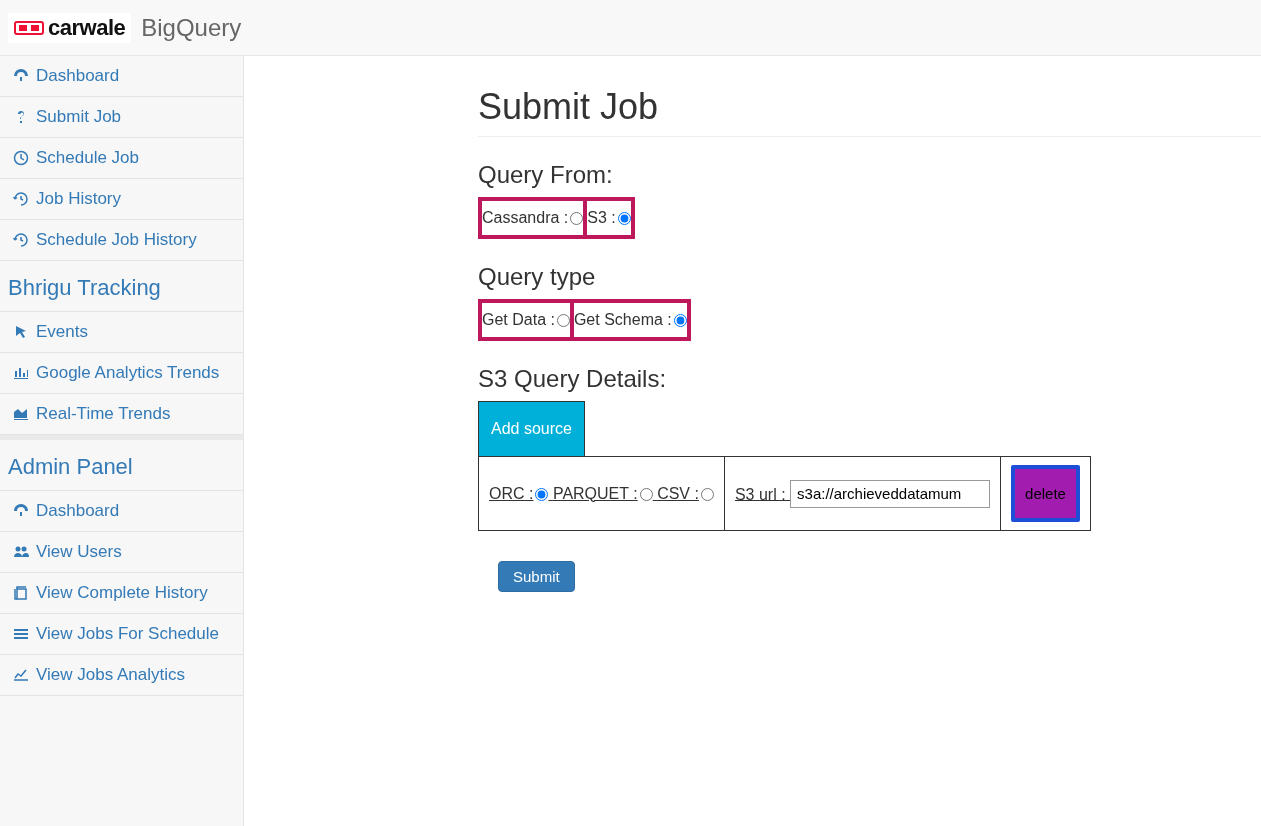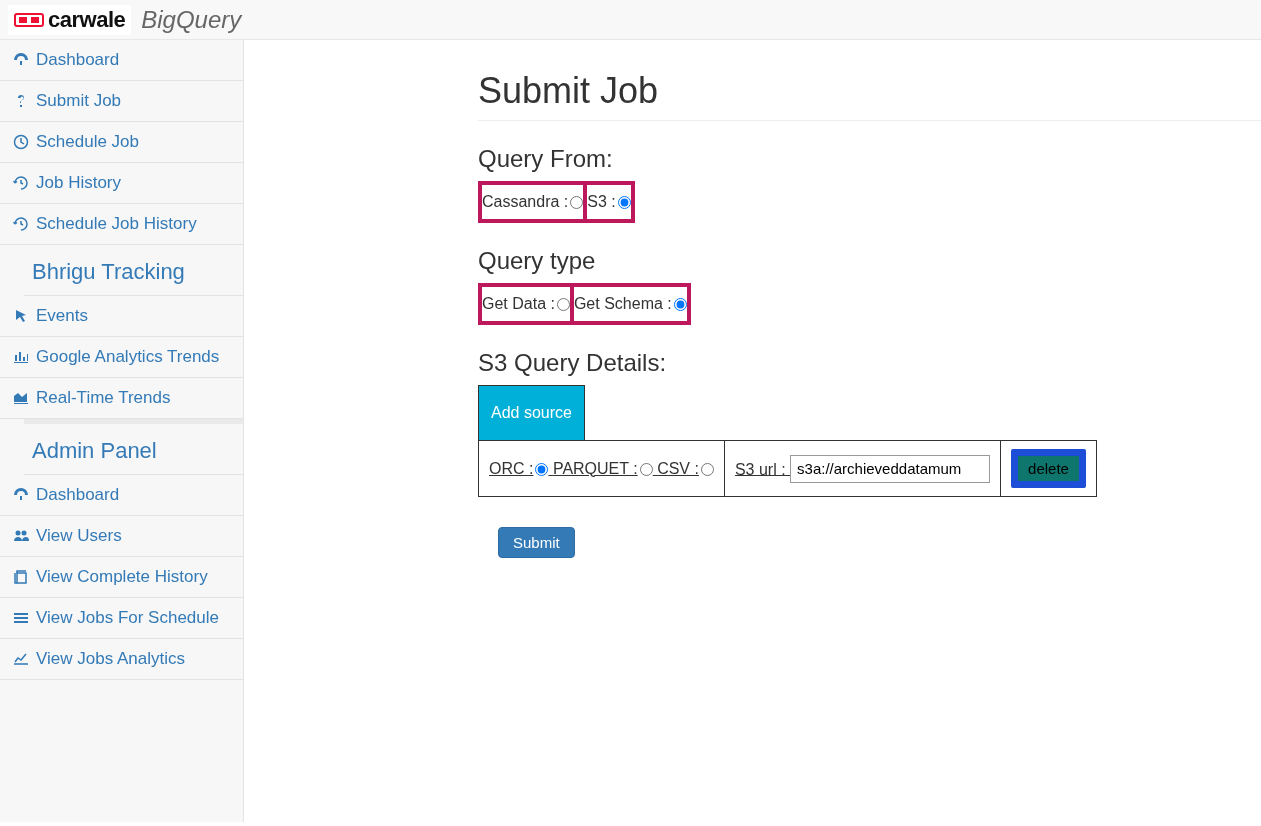--- a/index.html
+++ b/index.html
@@ -1,39 +1,39 @@
 <!DOCTYPE html>
 <html><head>
 <meta charset="utf-8">
 <style>
   * { box-sizing: border-box; margin:0; padding:0; }
   body { font-family: "Segoe UI", Arial, sans-serif; background:#fff; color:#333; font-size:16px; }
   .topbar {
-    height:40px; background:#f8f8f8; border-bottom:1px solid #e7e7e7;
+    height:56px; background:#f8f8f8; border-bottom:1px solid #e7e7e7;
     display:flex; align-items:center; padding-left:8px;
   }
   .logo-box { background:#fff; padding:2px 6px; display:flex; align-items:center; gap:4px;}
   .logo-icon { width:30px; height:18px; display:inline-block;}
   .logo-text { font-size:22px; font-weight:700; color:#111; letter-spacing:-0.5px;}
-  .app-title { font-size:24px; color:#666; margin-left:10px; font-weight:300;font-style:italic;}
+  .app-title { font-size:24px; color:#666; margin-left:10px; font-weight:300;}
   .layout { display:flex; }
   .sidebar {
     width:244px; background:#f7f7f7; border-right:1px solid #e3e3e3;
     min-height:782px;
   }
   .nav-list { list-style:none; }
   .nav-item {
     padding:10px 12px; border-bottom:1px solid #e3e3e3;
     color:#337ab7; cursor:pointer; display:flex; align-items:center; gap:6px;
     font-size:17px;
   }
   .nav-icon { width:18px; display:inline-flex; justify-content:center; color:#337ab7;}
   .section-header {
     padding:14px 10px 10px 8px; color:#337ab7; font-size:22px; font-weight:400;
-    border-top:5px solid #eaeaea; border-bottom:1px solid #e3e3e3;margin-left:24px;
+    border-top:5px solid #eaeaea; border-bottom:1px solid #e3e3e3;
   }
   .section-header:first-of-type{border-top:none;}
   .content { flex:1; padding:30px 0 0 0; }
   .content-inner{ max-width:800px; margin-left:234px;}
   h1.page-title {
     font-size:36px; font-weight:400; color:#333; margin-bottom:10px;
     padding-bottom:8px; border-bottom:1px solid #eee;
   }
   h3.section-label { font-size:24px; font-weight:400; margin-top:24px; margin-bottom:8px;}
   .opt-table { border-collapse:collapse; }
@@ -41,21 +41,21 @@
   .add-source-btn {
     background:#00b0d8; color:#fff; border:1px solid #333; border-bottom:none;
     padding:18px 12px; font-size:16px; cursor:pointer; display:inline-block;
   }
   .src-table { border-collapse:collapse;text-decoration:underline;}
   .src-table td{ border:1px solid #333; padding:8px 10px; font-size:16px;}
   input[type=text]{
     border:1px solid #999; padding:3px 6px; font-size:15px; width:200px; height:28px;
   }
   .del-btn{
-    background:#0f766e; border:7px solid #1d4ed8; padding:4px 10px; font-size:15px; cursor:pointer;
+    background:#a21caf; border:4px solid #1d4ed8; padding:16px 10px; font-size:15px; cursor:pointer;
     border-radius:2px;
   }
   .submit-btn{
     background:#337ab7; color:#fff; border:1px solid #2e6da4; padding:6px 14px;
     font-size:15px; border-radius:4px; cursor:pointer; margin-top:30px; margin-left:20px;
   }
   input[type=radio]{ margin:0 0 0 2px; vertical-align:middle;}
 </style>
 </head>
 <body>

